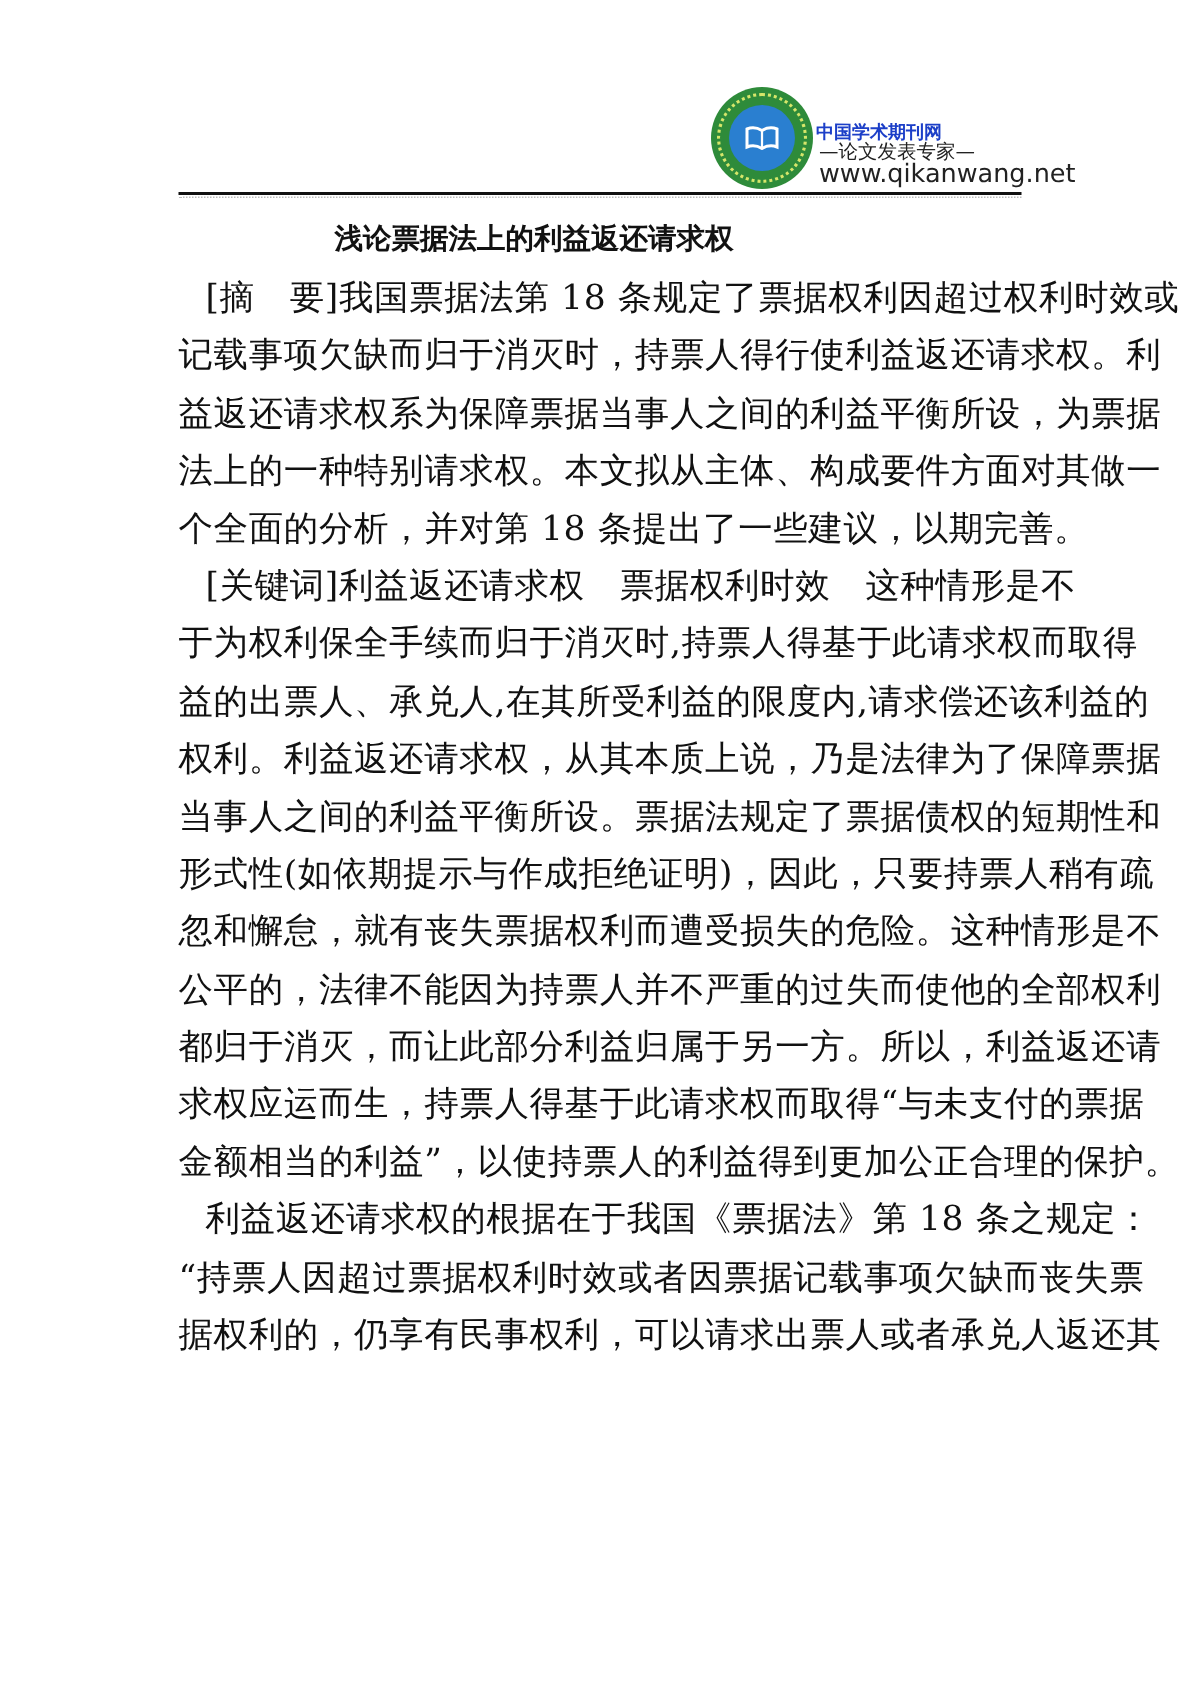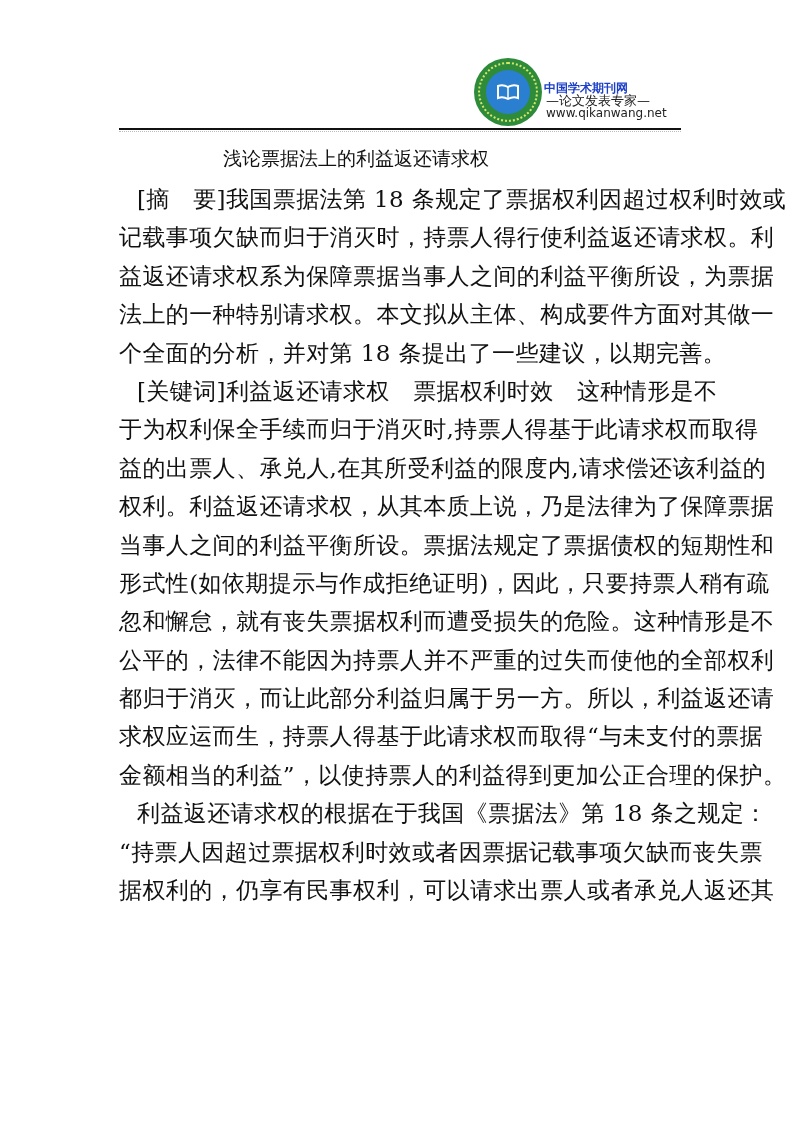--- a/index.html
+++ b/index.html
@@ -11,26 +11,26 @@
   .emblem-ring { position: absolute; left: 4px; top: 4px; width: 60px; height: 60px; border-radius: 50%;
                  border: 2px dotted #d6e66a; box-sizing: border-box; }
   .emblem-core { position: absolute; left: 12px; top: 12px; width: 44px; height: 44px; border-radius: 50%;
                  background: #2a7fd0; }
   .book { position: absolute; left: 22px; top: 26px; width: 24px; height: 16px; }
   .slogan { position: absolute; left: 72px; top: 6px; font-family: "DejaVu Sans", sans-serif;
             font-size: 13px; color: #222; letter-spacing: 0px; white-space: nowrap; margin-top: 30px; }
   .brand { position: absolute; left: 70px; top: 24px; font-family: "DejaVu Sans", sans-serif;
            font-size: 12px; font-weight: bold; color: #1c3fc8; white-space: nowrap; letter-spacing: 0px; }
   .site { position: absolute; left: 72px; top: 50px; font-family: "DejaVu Sans", sans-serif;
-          font-size: 12px; color: #222; white-space: nowrap; }
+          font-size: 17px; color: #222; white-space: nowrap; }
   .rule { position: absolute; left: 119px; top: 128px; width: 562px; height: 2px; background: #111; }
   .rule-dots { position: absolute; left: 119px; top: 131px; width: 562px; height: 0;
                border-top: 1px dotted #bbb; }
   .title { position: absolute; left: 0; top: 146px; width: 712px; text-align: center;
-           font-family: "DejaVu Sans", sans-serif; font-weight: normal; font-size: 19px; color: #111; }
+           font-family: "DejaVu Sans", sans-serif; font-weight: bold; font-size: 19px; color: #111; }
   .body-text { position: absolute; left: 119px; top: 180px; width: 560px; }
   .line { height: 38.4px; line-height: 38.4px; font-size: 23px; white-space: nowrap;
           letter-spacing: 0.4px; }
   .indent { padding-left: 18px; }
 </style>
 </head>
 <body>
 
 <div class="header-logo">
   <div class="emblem">

